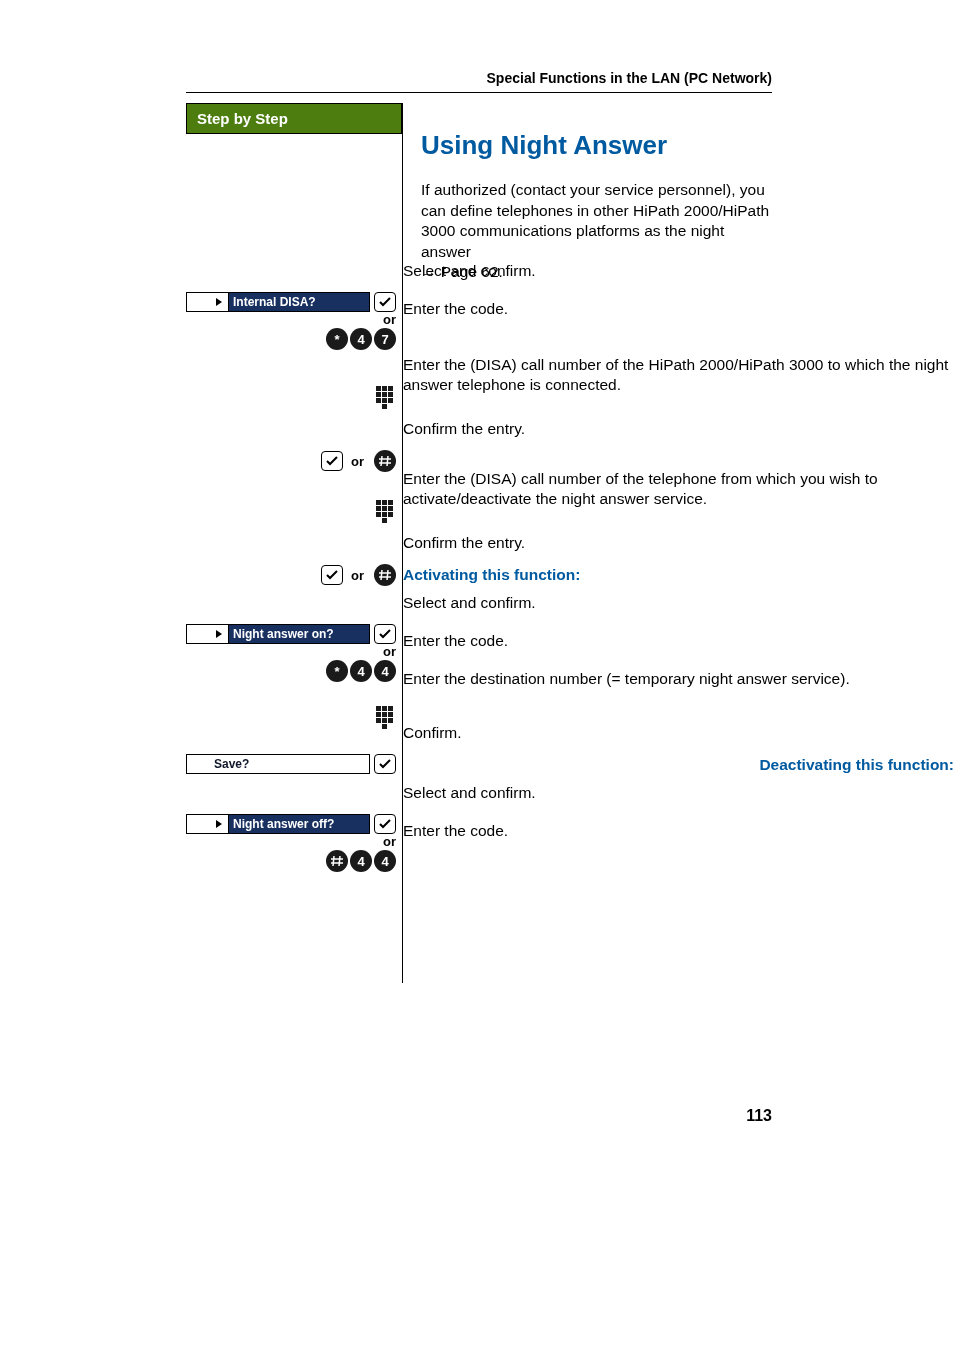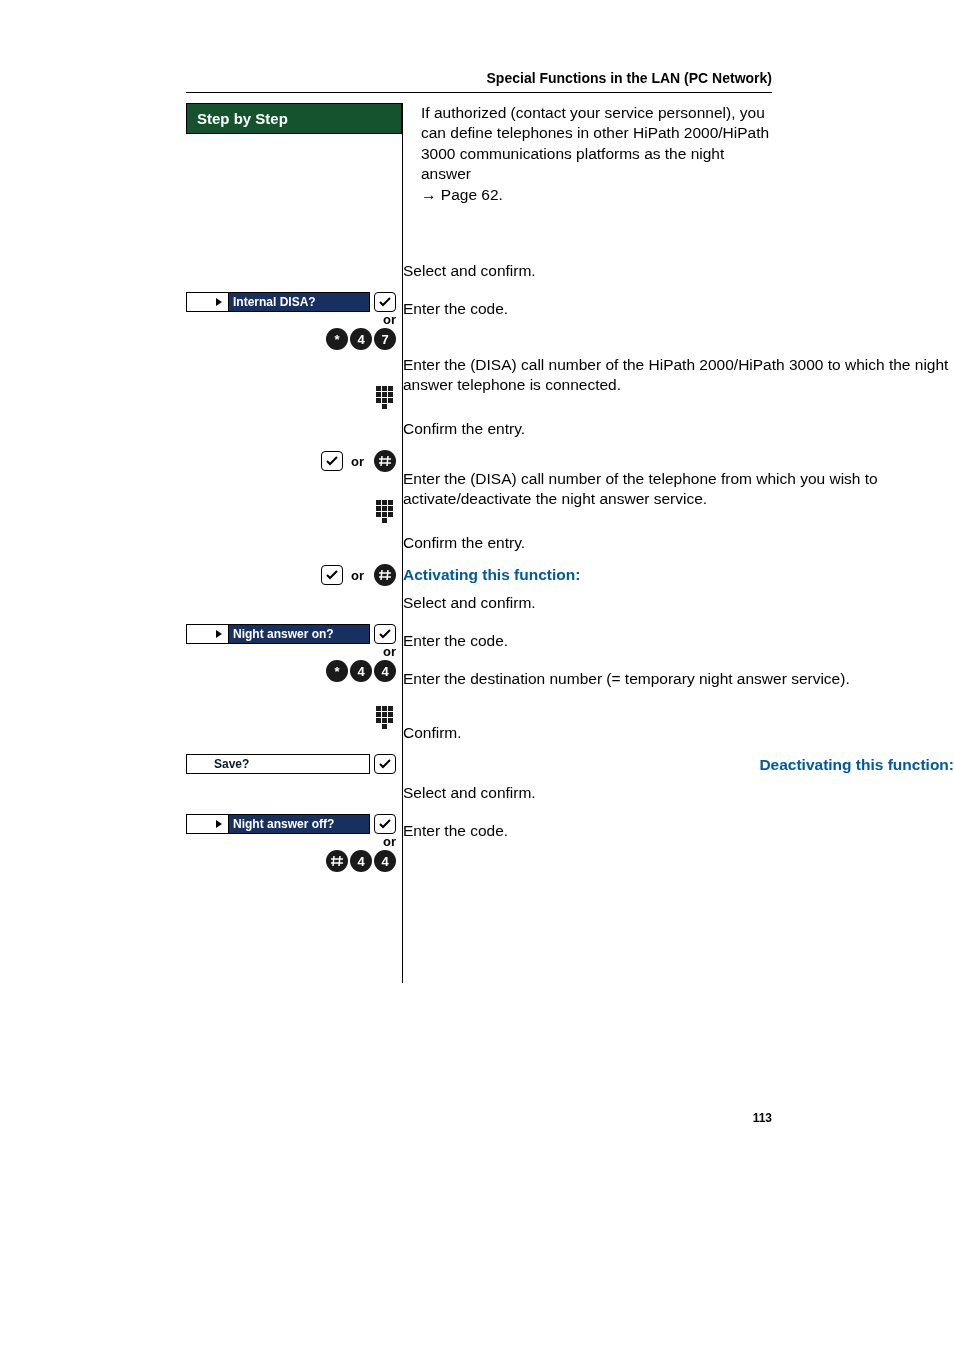--- a/index.html
+++ b/index.html
@@ -38,21 +38,21 @@
   }
   .left-col {
     width: 216px;
     flex: 0 0 216px;
     position: relative;
     border-right: 1px solid #000;
     min-height: 880px;
     padding-right: 0;
   }
   .step-header {
-    background: #14532d;
+    background: #4d7c0f;
     color: #ffffff;
     font-weight: bold;
     padding: 6px 10px;
     font-size: 15px;
     width: 100%;
     box-sizing: border-box;
     border: 1px solid #000;
   }
   .left-content {
     position: relative;
@@ -186,21 +186,21 @@
   .right-line {
     position: absolute;
     left: 0;
     right: 0;
   }
   .page-num {
     position: absolute;
     bottom: 225px;
     right: 182px;
     font-weight: bold;
-    font-size: 12px;
+    font-size: 16px;
   }
   svg { display: block; }
 </style>
 </head>
 <body>
 
 <div class="page">
 
   <div class="header-area">
     <span>Special Functions in the LAN (PC Network)</span>
@@ -411,20 +411,21 @@
             <span class="key">4</span>
             <span class="key">4</span>
           </span>
         </div>
 
       </div>
     </div>
 
     <div class="right-col right-block">
 
+      <div class="section-title">Using Night Answer</div>
 
       <p class="para">
         <span>If authorized (contact your service personnel), you can define telephones in other HiPath 2000/HiPath 3000 communications platforms as the night answer </span><br>
         <span>→ </span><span>Page 62</span>.
       </p>
 
       <div class="right-line" style="top:158px;">Select and confirm.</div>
       <div class="right-line" style="top:196px;">Enter the code.</div>
 
       <div class="right-line" style="top:252px;">Enter the (DISA) call number of the HiPath 2000/HiPath 3000 to which the night answer telephone is connected.</div>

